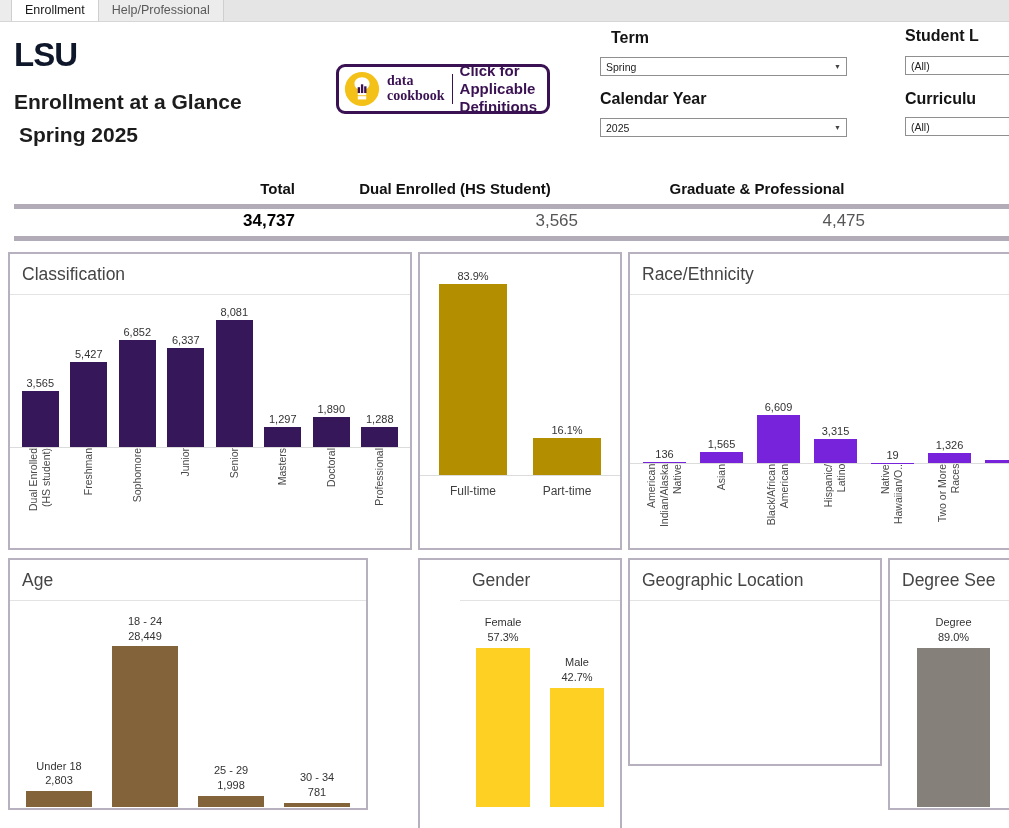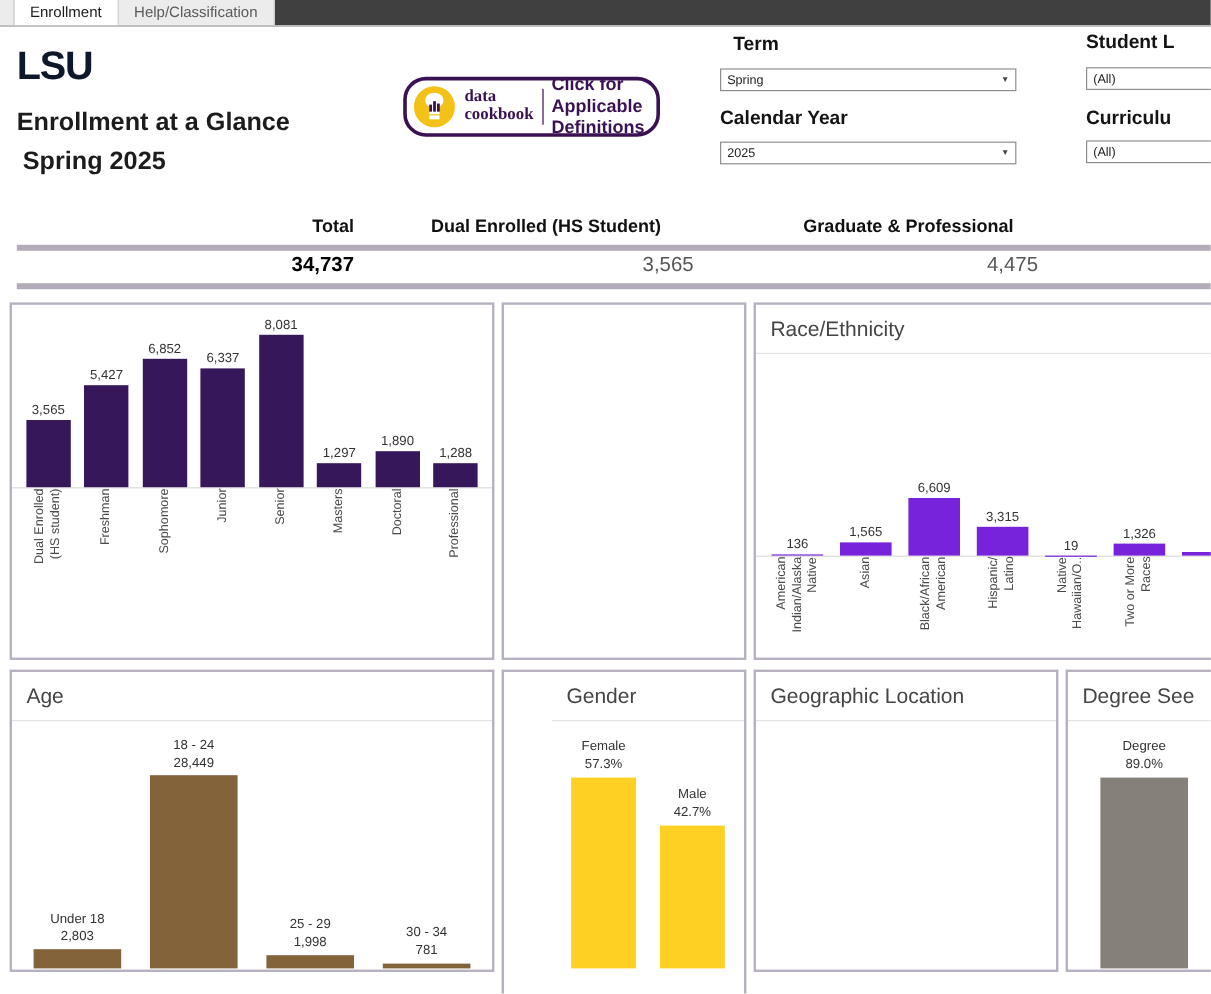--- a/index.html
+++ b/index.html
@@ -1,34 +1,34 @@
 <!DOCTYPE html>
 <html><head>
 <meta charset="utf-8">
 <style>
   html,body{margin:0;padding:0;background:#fff;}
   body{width:1009px;height:828px;position:relative;overflow:hidden;
        font-family:"Liberation Sans",sans-serif;color:#222;}
 
   
-  .tabbar{position:absolute;top:0;left:0;width:1009px;height:21px;background:#404040;
+  .tabbar{position:absolute;top:0;left:0;width:1009px;height:21px;background:#e5e5e5;
           border-bottom:1px solid #d6d6d6;display:flex;}
   .tab-stub{width:11px;background:#ececec;border-right:1px solid #cfcfcf;}
   .tab{padding:0 13px;font-size:12.5px;line-height:21px;background:#ececec;
        border-right:1px solid #cfcfcf;color:#5a5a5a;white-space:nowrap;cursor:default;}
   .tab.active{background:#fff;color:#1a1a1a;}
 
   
   .logo{position:absolute;left:14px;top:36px;font-size:33px;font-weight:800;
         color:#0f172a;letter-spacing:-1px;}
   .title1{position:absolute;left:14px;top:90px;font-size:21px;font-weight:700;color:#1c1c1c;}
   .title2{position:absolute;left:19px;top:123px;font-size:21px;font-weight:700;color:#1c1c1c;}
 
   .cookbook{position:absolute;left:336px;top:64px;width:198px;height:44px;background:#fff;
-            border:3px solid #3a1253;border-radius:19px;display:flex;align-items:center;
+            border:3px solid #3a1253;border-radius:9px;display:flex;align-items:center;
             padding:0 5px;gap:7px;cursor:pointer;}
   .cb-circle{width:36px;height:36px;flex:0 0 36px;}
   .cb-brand{font-family:"Liberation Serif",serif;font-weight:700;color:#3a1253;
             font-size:14px;line-height:1.05;white-space:pre-line;}
   .cb-div{width:1px;height:30px;background:#3a1253;flex:0 0 1px;}
   .cb-note{font-family:Liberation Sans, sans-serif;font-weight:700;color:#3a1253;
            font-size:15px;line-height:1.2;white-space:pre-line;}
 
   
   .f-label{position:absolute;font-size:16px;font-weight:700;color:#141414;white-space:nowrap;}
@@ -56,23 +56,23 @@
              line-height:1.35;margin-bottom:3px;}
   .labels{display:flex;padding:0 6px;box-sizing:border-box;}
   .lab-cell{flex:1 1 0;min-width:0;display:flex;justify-content:center;align-items:flex-start;}
   .lab-vert{writing-mode:vertical-rl;transform:rotate(180deg);font-size:10.5px;color:#4a4a4a;
             white-space:pre-line;line-height:1.25;text-align:end;}
   .lab-horiz{font-size:12px;color:#3f3f3f;padding-top:8px;}
 
   #card-0{left:8px;top:252px;width:404px;height:298px;}
   #card-1{left:418px;top:252px;width:204px;height:298px;}
   #card-2{left:628px;top:252px;width:460px;height:298px;}
-  #card-3{left:8px;top:558px;width:404px;height:252px;}
+  #card-3{left:8px;top:558px;width:360px;height:252px;}
   #card-4{left:418px;top:558px;width:204px;height:307px;padding-left:40px;}
-  #card-5{left:628px;top:558px;width:254px;height:252px;}
+  #card-5{left:628px;top:558px;width:254px;height:208px;}
   #card-6{left:888px;top:558px;width:230px;height:252px;}
 
   #chart-0 .plot{height:153px;border-bottom:1px solid #dcdcdc;}
   #chart-0 .labels{height:101px;}
   #chart-1 .plot{height:222px;border-bottom:1px solid #dcdcdc;}
   #chart-1 .labels{height:32px;}
   #chart-2 .plot{height:169px;border-bottom:1px solid #dcdcdc;padding:0 0 0 6px;}
   #chart-2 .labels{height:83px;padding:0 0 0 6px;}
   #chart-2 .col,#chart-2 .lab-cell{flex:0 0 57px;}
   #chart-1 .bar,#chart-4 .bar{width:73%;}
@@ -80,21 +80,21 @@
   #chart-6 .plot{justify-content:flex-start;padding-left:12px;}
   #chart-6 .col{flex:0 0 103px;}
   #chart-6 .bar{width:71%;}
 </style>
 </head>
 <body>
 
 <div class="tabbar">
   <div class="tab-stub"></div>
   <div class="tab active">Enrollment</div>
-  <div class="tab">Help/Classification</div>
+  <div class="tab">Help/Professional</div>
 </div>
 
 <div class="logo">LSU</div>
 <div class="title1">Enrollment at a Glance</div>
 <div class="title2">Spring 2025</div>
 
 <div class="cookbook">
   <svg class="cb-circle" viewBox="0 0 40 40">
     <circle cx="20" cy="20" r="19" fill="#f3c117"></circle>
     <path d="M20 7c-5.2 0-8.4 3.4-8.4 7.1 0 2.6 1.6 4.8 3.7 5.9V27h9.4v-7c2.1-1.1 3.7-3.3 3.7-5.9C28.4 10.4 25.2 7 20 7z" fill="#fff"></path>
@@ -135,20 +135,21 @@
 <div class="sum-label" style="left:145px;width:150px;text-align:right">Total</div>
 <div class="sum-label" style="left:340px;width:230px;text-align:center">Dual Enrolled (HS Student)</div>
 <div class="sum-label" style="left:642px;width:230px;text-align:center">Graduate &amp; Professional</div>
 <div class="rule" style="top:204px"></div>
 <div class="sum-value bold" style="left:145px;width:150px;text-align:right">34,737</div>
 <div class="sum-value" style="left:428px;width:150px;text-align:right">3,565</div>
 <div class="sum-value" style="left:715px;width:150px;text-align:right">4,475</div>
 <div class="rule" style="top:236px"></div>
 
 <div class="card" id="card-0">
+  <div class="card-title">Classification</div>
   <div class="chart-body" id="chart-0">
     <div class="plot">
         <div class="col">
           <div class="val">3,565</div>
           <div class="bar" style="height: 36.7526%; background: rgb(53, 23, 90);"></div>
         </div>
         <div class="col">
           <div class="val">5,427</div>
           <div class="bar" style="height: 55.9485%; background: rgb(53, 23, 90);"></div>
         </div>
@@ -201,20 +202,40 @@
           <span class="lab-vert">Doctoral</span>
         </div>
         <div class="lab-cell">
           <span class="lab-vert">Professional</span>
         </div>
       </div>
   </div>
 </div>
 
 <div class="card" id="card-1">
+  <div class="chart-body" id="chart-1">
+    <div class="plot">
+        <div class="col">
+          <div class="val">83.9%</div>
+          <div class="bar" style="height: 86.4948%; background: rgb(179, 143, 0);"></div>
+        </div>
+        <div class="col">
+          <div class="val">16.1%</div>
+          <div class="bar" style="height: 16.5979%; background: rgb(179, 143, 0);"></div>
+        </div>
+      </div>
+    <div class="labels">
+        <div class="lab-cell">
+          <span class="lab-horiz">Full-time</span>
+        </div>
+        <div class="lab-cell">
+          <span class="lab-horiz">Part-time</span>
+        </div>
+      </div>
+  </div>
 </div>
 
 <div class="card" id="card-2">
   <div class="card-title">Race/Ethnicity</div>
   <div class="chart-body" id="chart-2">
     <div class="plot">
         <div class="col">
           <div class="val">136</div>
           <div class="bar" style="height: 0.591304%; background: rgb(119, 35, 220);"></div>
         </div>

